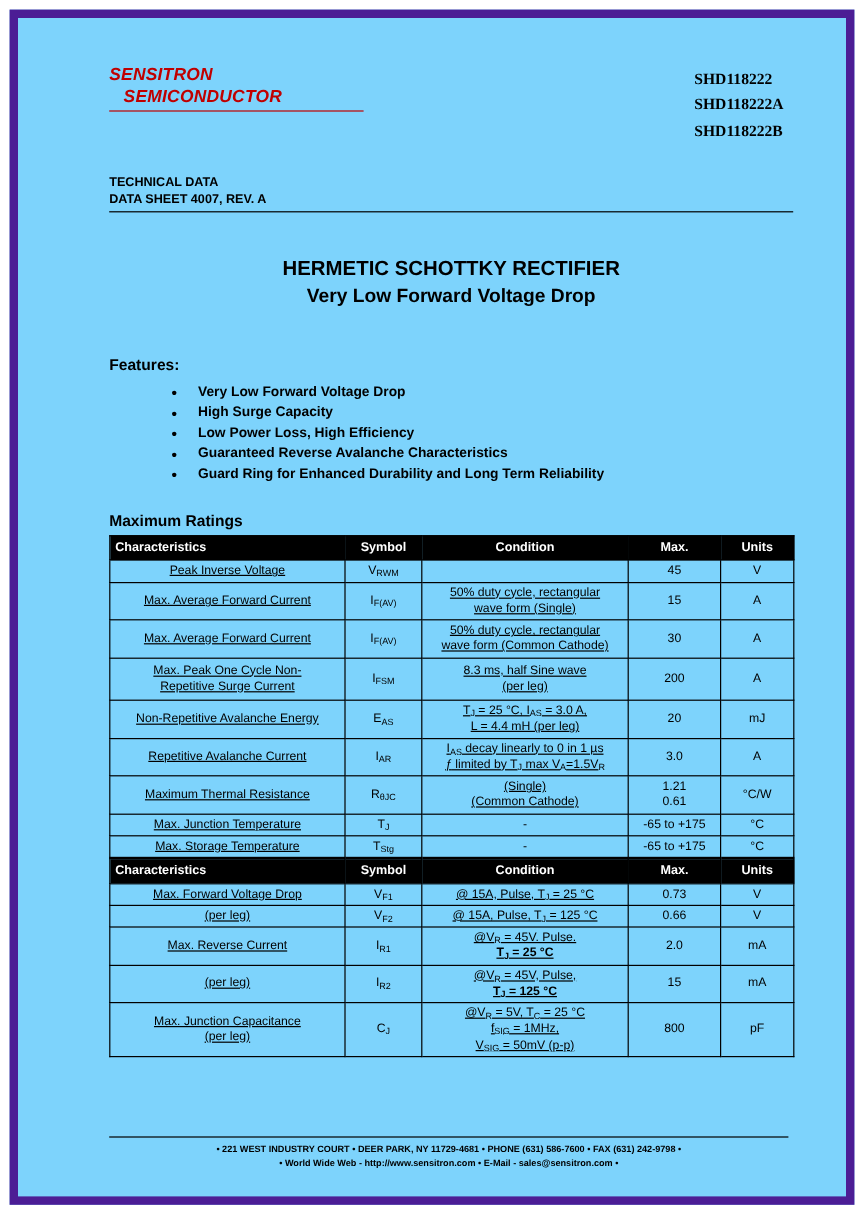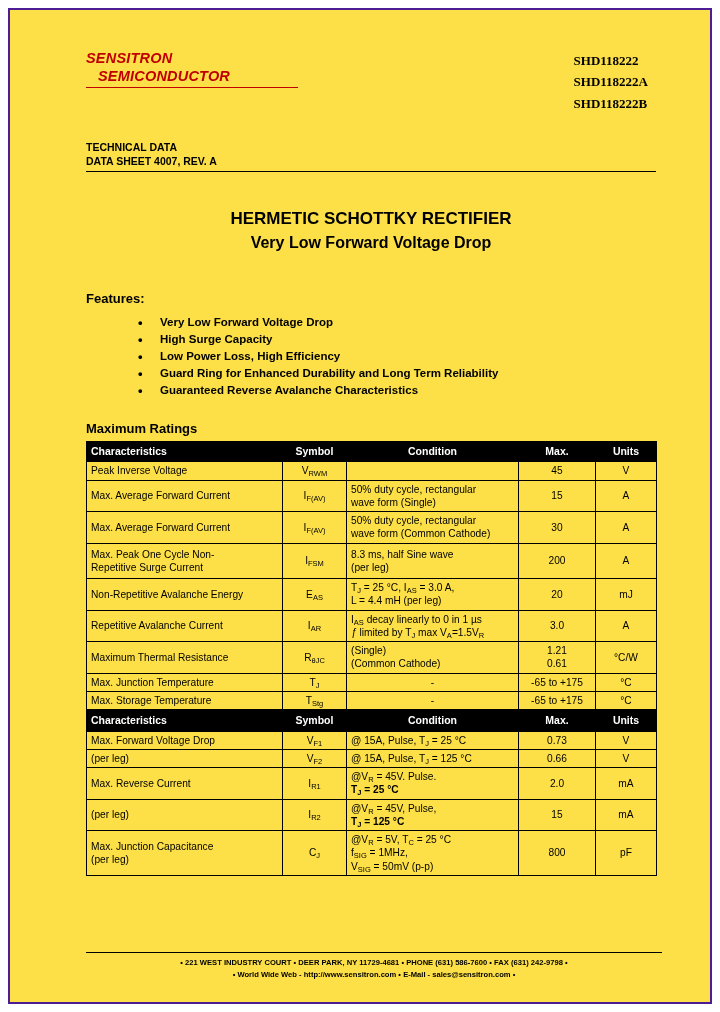--- a/index.html
+++ b/index.html
@@ -13,23 +13,23 @@
     font-family: "Liberation Sans", sans-serif;
     color: #000000;
     position: relative;
   }
   .page {
     position: absolute;
     left: 8px;
     top: 8px;
     width: 704px;
     height: 996px;
-    border: 2px solid #4c1d95;
+    border: 7px solid #4c1d95;
     box-sizing: border-box;
-    background: #fde047;
+    background: #7dd3fc;
   }
   .inner {
     position: absolute;
     left: 76px;
     top: 40px;
     width: 570px;
   }
   
   .header {
     display: flex;
@@ -142,21 +142,21 @@
     font-weight: bold;
     text-align: center;
     font-size: 10.5px;
     padding: 3px 2px;
   }
   thead th.lefth {
     text-align: left;
     padding-left: 4px;
   }
   td.c { text-align: center; }
-  td.l { text-align: left; }
+  td.l { text-align: center; text-decoration: underline; }
   sub {
     font-size: 7.5px;
     vertical-align: baseline;
     position: relative;
     top: 2px;
   }
   .cellpad { padding-top: 4px; padding-bottom: 4px; }
   
   .footer {
     position: absolute;
@@ -201,22 +201,22 @@
     <div class="hrule"></div>
 
     <div class="title">HERMETIC SCHOTTKY RECTIFIER</div>
     <div class="subtitle">Very Low Forward Voltage Drop</div>
 
     <h2 class="sec">Features:</h2>
     <ul class="features">
       <li>Very Low Forward Voltage Drop</li>
       <li>High Surge Capacity</li>
       <li>Low Power Loss, High Efficiency</li>
+      <li>Guaranteed Reverse Avalanche Characteristics</li>
       <li>Guard Ring for Enhanced Durability and Long Term Reliability</li>
-      <li>Guaranteed Reverse Avalanche Characteristics</li>
     </ul>
 
     <h2 class="sec2">Maximum Ratings</h2>
     <table>
       <colgroup>
         <col style="width:196px">
         <col style="width:64px">
         <col style="width:172px">
         <col style="width:77px">
         <col style="width:61px">

